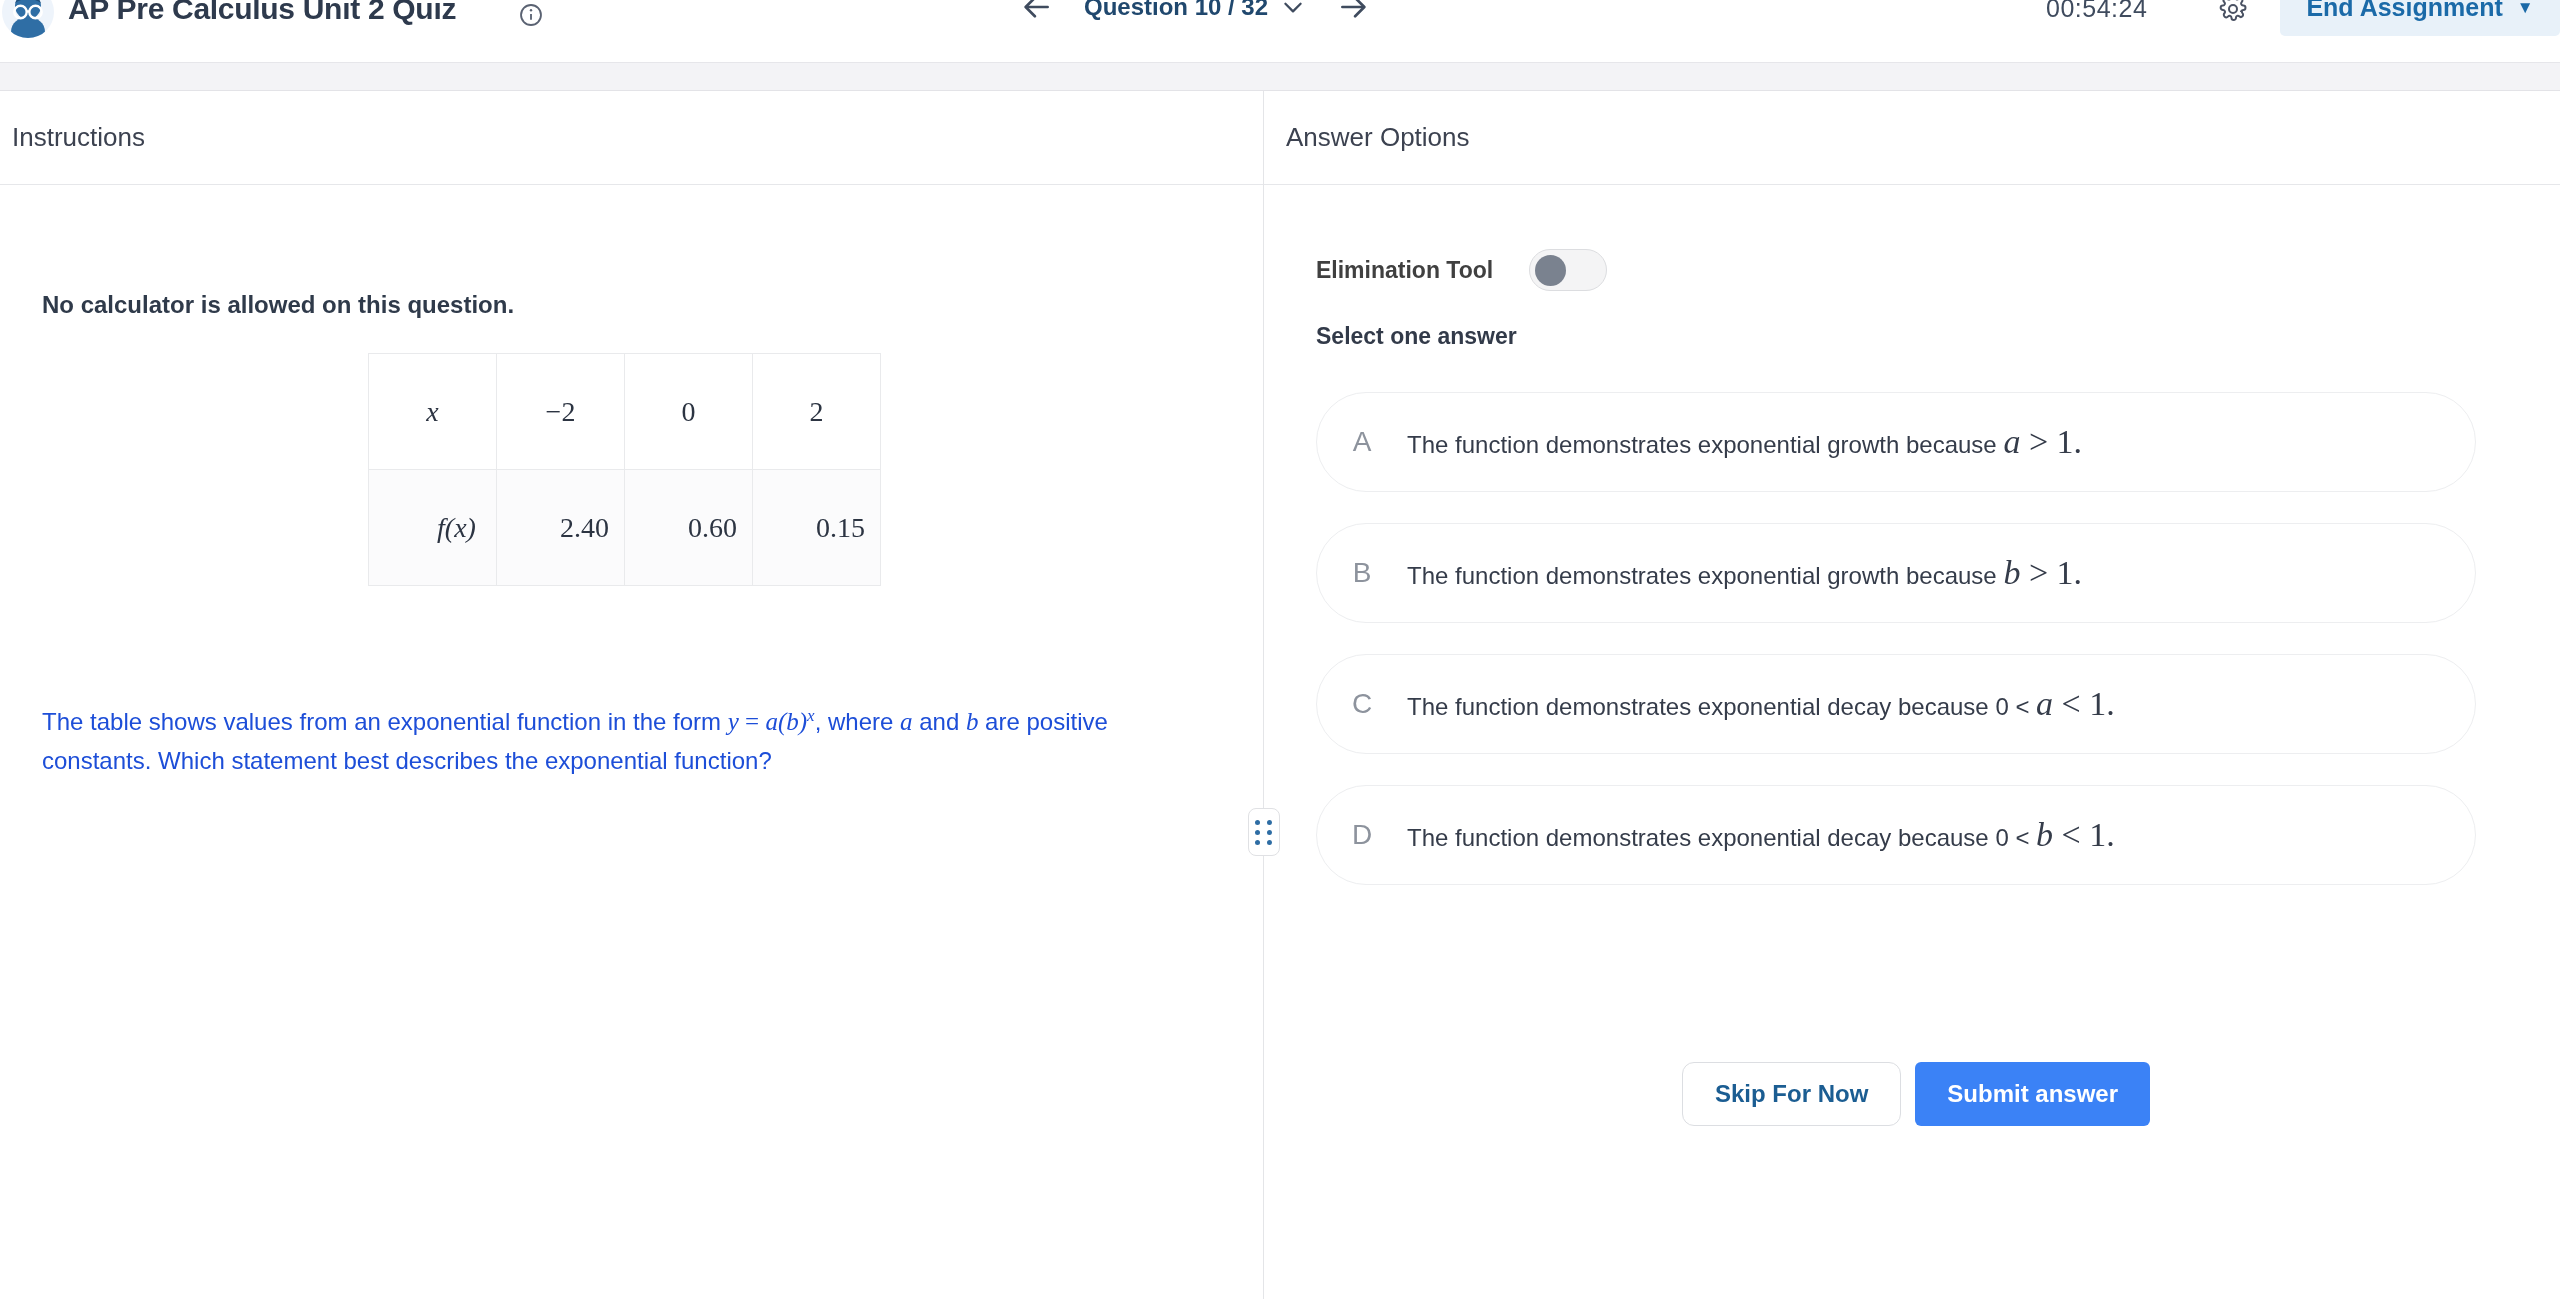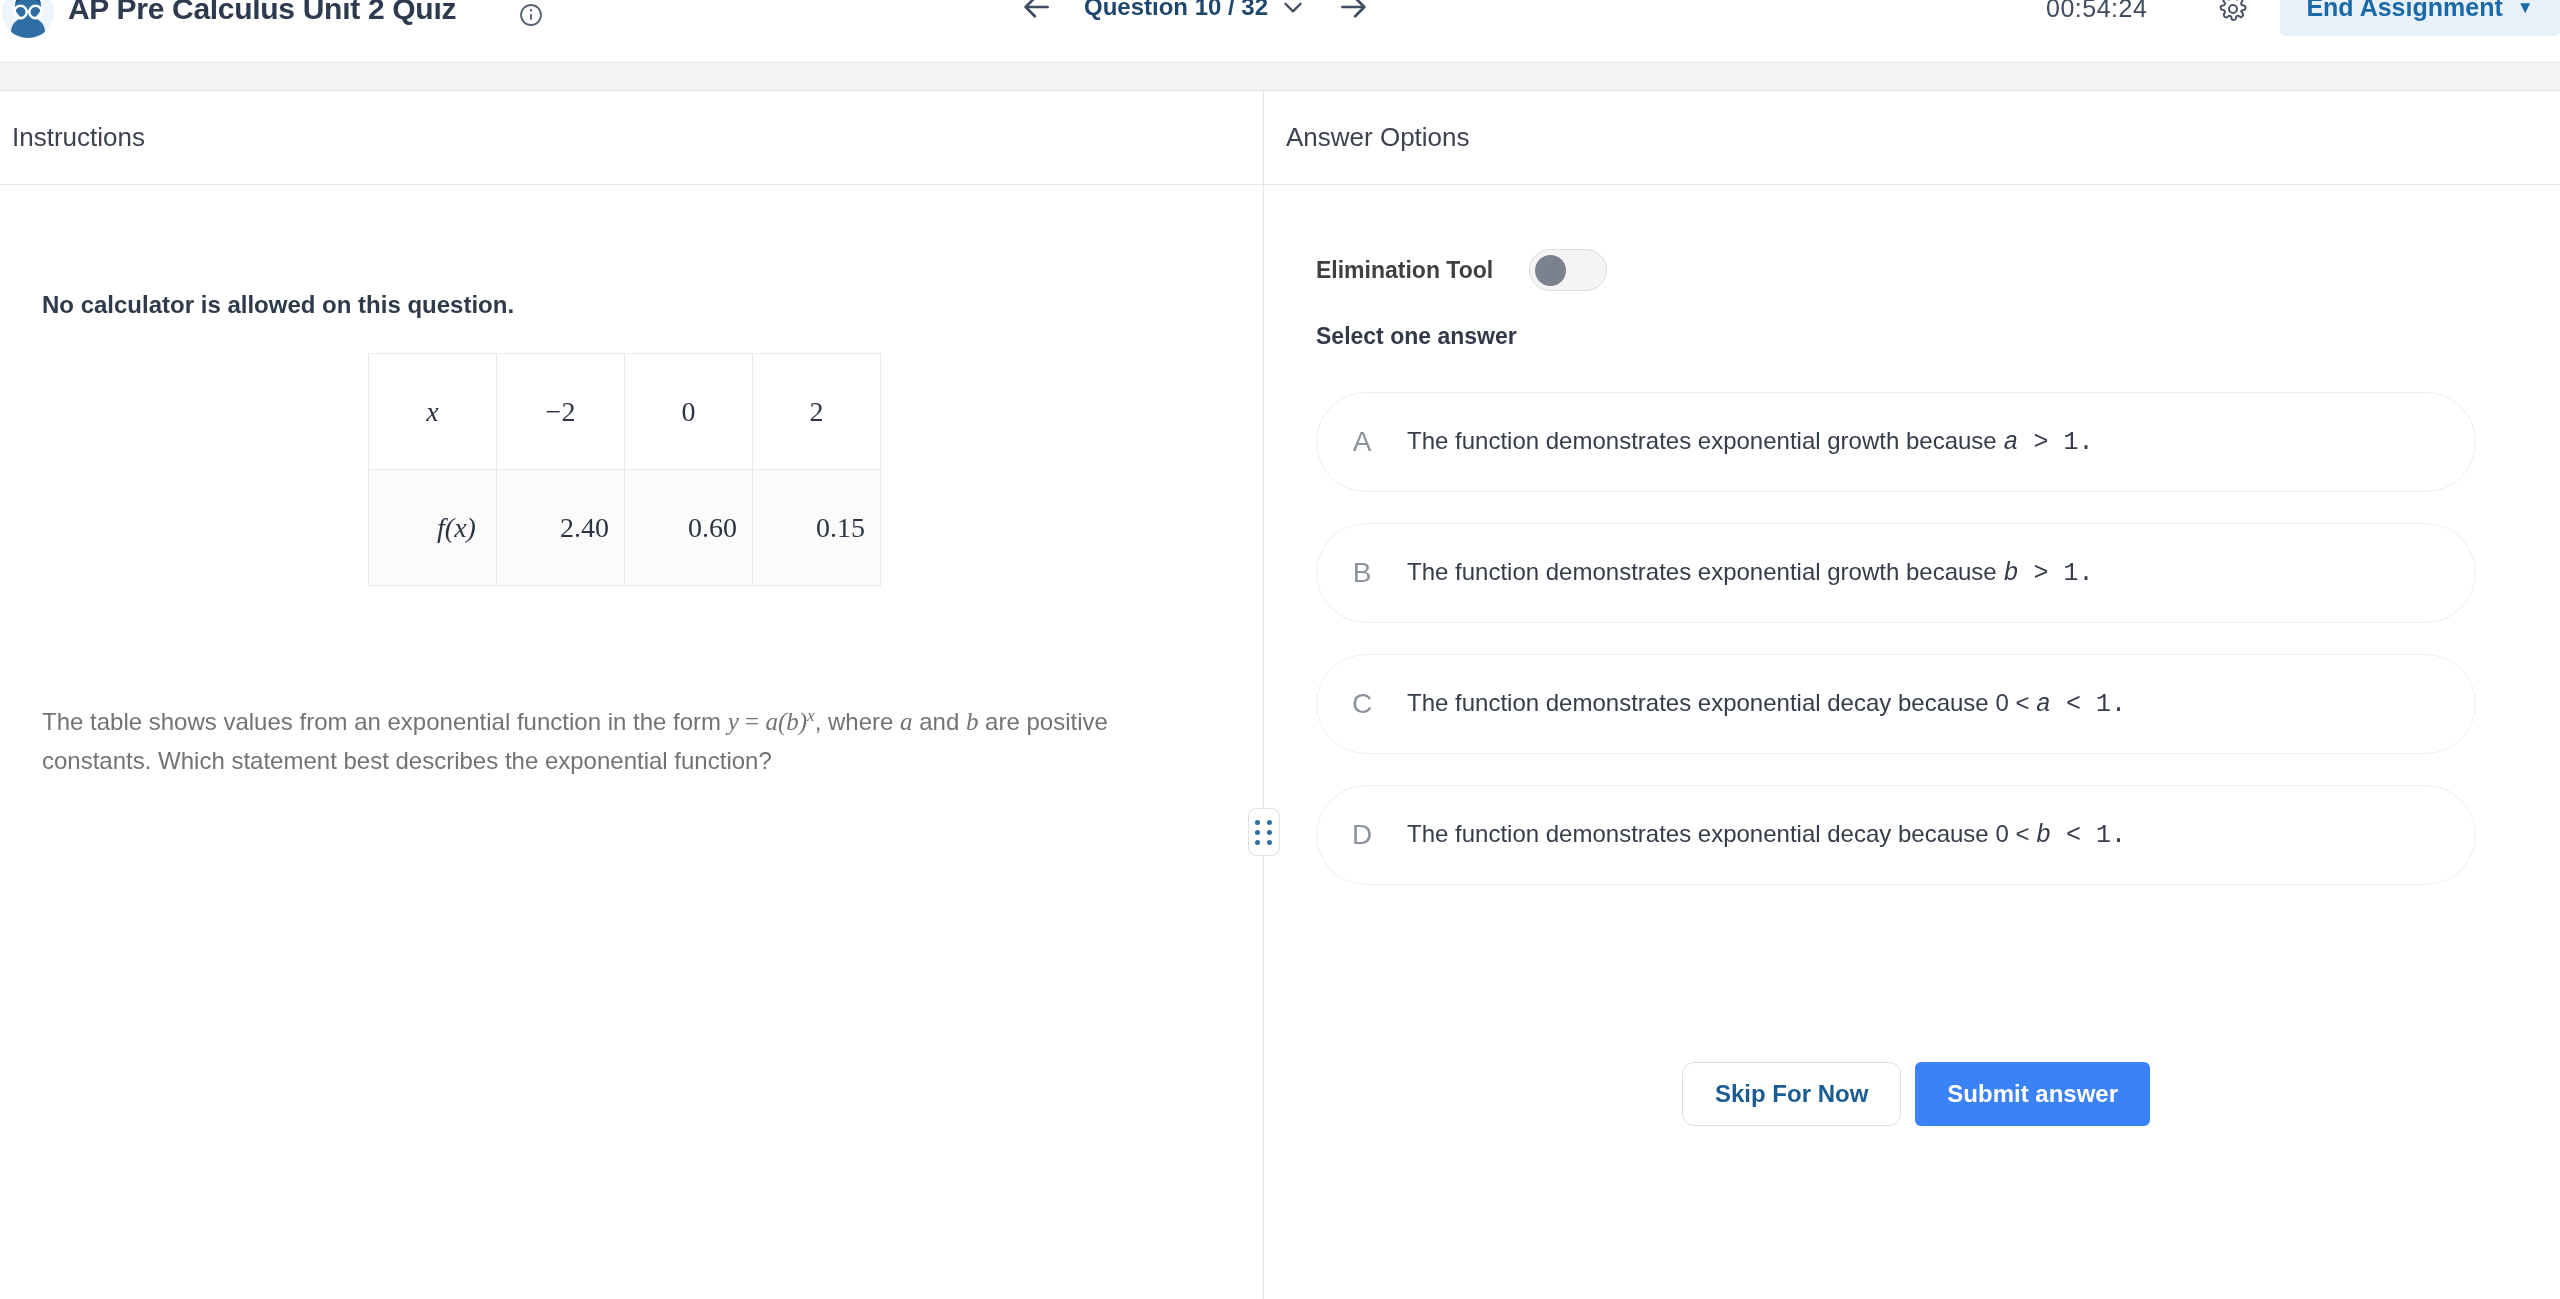--- a/index.html
+++ b/index.html
@@ -105,21 +105,21 @@
     width:128px; height:116px;
     text-align:center; vertical-align:middle;
     font-size:28px; color:#2c3442;
     background:#ffffff;
   }
   table.vals td.first-col{ width:128px; }
   table.vals tr.row2 td{ background:#fbfbfc;padding-left:48px; }
   .mi{ font-style:italic; }
   .qtext{
     position:absolute; left:42px; top:612px; width:1140px;
-    font-size:24px; line-height:1.55; color:#737373;
+    font-size:24px; line-height:1.55; color:#1d4ed8;
   }
   .qtext .math{ font-family:"Liberation Serif", serif; font-size:25px; }
   .qtext .math i{ font-style:italic; }
   sup.ex{ font-size:0.68em; vertical-align:super; font-style:italic; }
 
   
   .handle{
     position:absolute; left:1248px; top:717px;
     width:32px; height:48px; background:#ffffff;
     border:1px solid #e0e1e4; border-radius:8px;
@@ -153,21 +153,21 @@
     background:#ffffff; margin-bottom:31px;
     cursor:pointer;
   }
   .opt .letter{
     width:90px; min-width:90px; text-align:center;
     font-size:28px; color:#8d939d; font-weight:400;
   }
   .opt .otext{
     font-size:24px; color:#353c4a; line-height:1.4; padding-right:30px;
   }
-  .opt .otext .math{ font-family:Liberation Mono, monospace; font-size:25px; }
+  .opt .otext .math{ font-family:Liberation Serif, serif; font-size:34px; }
   .opt .otext .math i{ font-style:italic; }
 
   .btn-row{
     position:absolute; left:1682px; top:971px;
     display:flex; align-items:center; gap:14px;
   }
   .btn-skip{
     height:64px; padding:0 32px;
     background:#ffffff; border:1px solid #dcdee2; border-radius:12px;
     font-size:24px; font-weight:700; color:#1b5d92; cursor:pointer;

